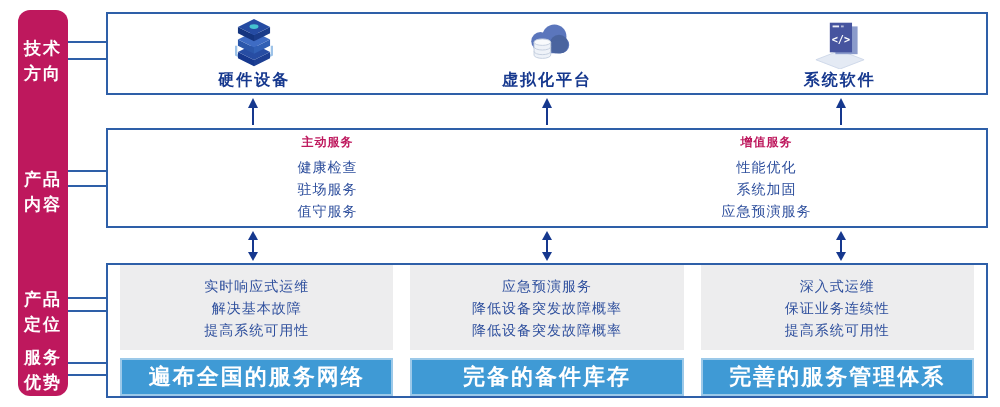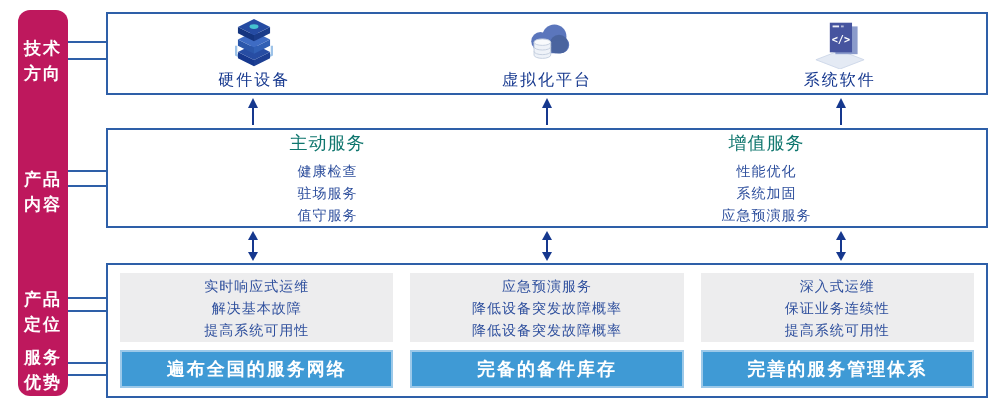--- a/index.html
+++ b/index.html
@@ -16,45 +16,45 @@
 
   
   .content{position:absolute;left:106px;top:12px;width:882px;display:flex;
            flex-direction:column;}
   .box{background:#fff;border:2px solid #2e5fa8;box-sizing:border-box;display:flex;}
 
   
   .tech-box{height:83px;}
   .tech-col{flex:1;display:flex;flex-direction:column;align-items:center;
             justify-content:center;padding-top:2px;}
-  .tech-label{font-size:16px;font-weight:normal;color:#16388e;letter-spacing:2px;margin-top:1px;}
+  .tech-label{font-size:16px;font-weight:bold;color:#16388e;letter-spacing:2px;margin-top:1px;}
   .icon{display:block;line-height:0;}
 
   
   .arrow-row{display:flex;}
   .arrow-row.single{height:33px;}
   .arrow-row.double{height:35px;}
   .arrow-cell{flex:1;display:flex;align-items:center;justify-content:center;}
 
   
   .svc-box{height:100px;}
   .svc-col{flex:1;display:flex;flex-direction:column;align-items:center;
            justify-content:center;text-align:center;}
-  .svc-title{font-size:18px;font-weight:normal;color:#0f766e;letter-spacing:1px;margin-bottom:5px;}
+  .svc-title{font-size:12px;font-weight:bold;color:#be185d;letter-spacing:1px;margin-bottom:5px;}
   .svc-item{font-size:14px;color:#2e4f9d;line-height:22px;letter-spacing:1px;}
 
   
-  .pos-box{height:135px;padding:8px 12px;gap:17px;}
+  .pos-box{height:135px;padding:0 12px;gap:17px;}
   .pos-col{flex:1;display:flex;flex-direction:column;}
   .pos-gray{flex:1;background:#ededee;display:flex;flex-direction:column;
             align-items:center;justify-content:center;text-align:center;margin-bottom:8px;}
   .pos-line{font-size:14px;color:#2e4f9d;line-height:22px;letter-spacing:1px;}
   .banner{height:38px;box-sizing:border-box;background:#3f9ad5;border:2px solid #9cc9e9;
           display:flex;align-items:center;justify-content:center;color:#fff;
-          font-size:18px;font-weight:bold;letter-spacing:2px;}
+          font-size:22px;font-weight:bold;letter-spacing:2px;}
 </style>
 </head>
 <body>
 
 <div class="stage">
 
   <div class="sidebar">
     <div class="side-label" style="top:26px">技术方向</div>
     <div class="side-label" style="top:157px">产品内容</div>
     <div class="side-label" style="top:277px">产品定位</div>

